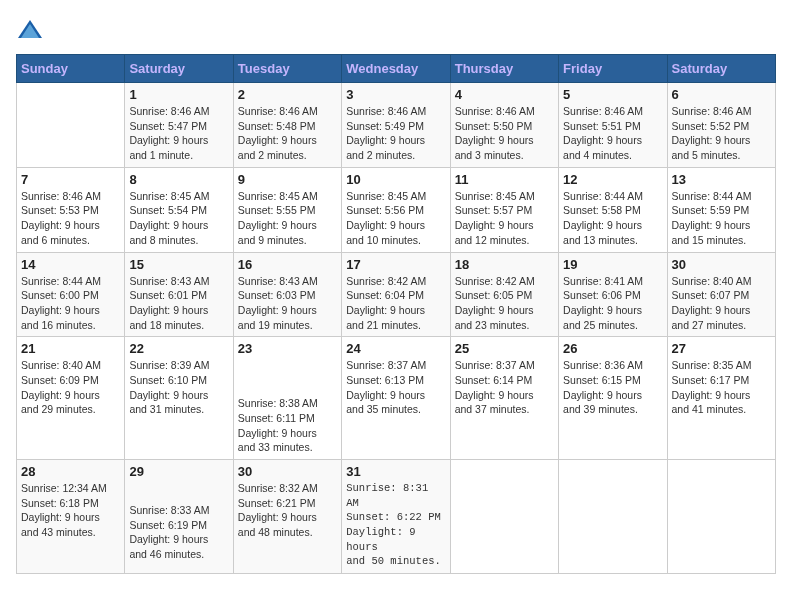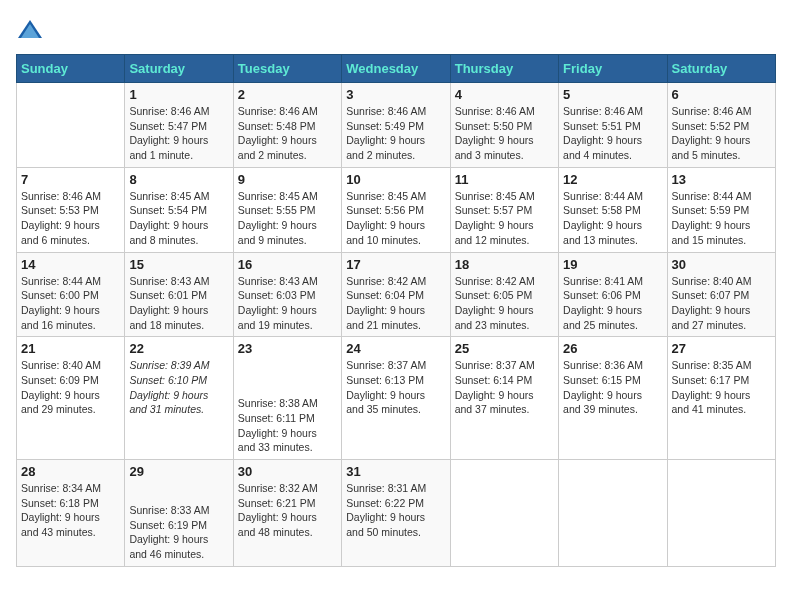--- a/index.html
+++ b/index.html
@@ -45,21 +45,21 @@
       font-size: 15px;
       color: #555;
     }
     table {
       width: 100%;
       border-collapse: collapse;
       font-size: 11px;
     }
     thead tr th {
       background-color: #2a6099;
-      color: #5eead4;
+      color: #c4b5fd;
       padding: 6px 4px;
       text-align: left;
       font-size: 13px;
       font-weight: bold;
       border: 1px solid #1e4f7a;
       margin-left: 44px;
     }
     tbody tr td {
       border: 1px solid #ccc;
       vertical-align: top;
@@ -270,21 +270,21 @@
       <tr>
         <td>
           <span class="day-number">21</span>
           <div class="day-info" style="white-space: pre-line;">Sunrise: 8:40 AM
 Sunset: 6:09 PM
 Daylight: 9 hours
 and 29 minutes.</div>
         </td>
         <td>
           <span class="day-number">22</span>
-          <div class="day-info" style="white-space: pre-line; font-style: italic;">Sunrise: 8:39 AM
+          <div class="day-info" style="white-space: pre-line;">Sunrise: 8:39 AM
 Sunset: 6:10 PM
 Daylight: 9 hours
 and 31 minutes.</div>
         </td>
         <td>
           <span class="day-number">23</span>
           <div class="day-info" style="white-space: pre-line; margin-top: 40px;">Sunrise: 8:38 AM
 Sunset: 6:11 PM
 Daylight: 9 hours
 and 33 minutes.</div>
@@ -314,42 +314,42 @@
           <span class="day-number">27</span>
           <div class="day-info" style="white-space: pre-line;">Sunrise: 8:35 AM
 Sunset: 6:17 PM
 Daylight: 9 hours
 and 41 minutes.</div>
         </td>
       </tr>
       <tr>
         <td>
           <span class="day-number">28</span>
-          <div class="day-info" style="white-space: pre-line;">Sunrise: 8:34 AM
+          <div class="day-info" style="white-space: pre-line;">Sunrise: 12:34 AM
 Sunset: 6:18 PM
 Daylight: 9 hours
 and 43 minutes.</div>
         </td>
         <td>
           <span class="day-number">29</span>
           <div class="day-info" style="white-space: pre-line; margin-top: 24px;">Sunrise: 8:33 AM
 Sunset: 6:19 PM
 Daylight: 9 hours
 and 46 minutes.</div>
         </td>
         <td>
           <span class="day-number">30</span>
           <div class="day-info" style="white-space: pre-line;">Sunrise: 8:32 AM
 Sunset: 6:21 PM
 Daylight: 9 hours
 and 48 minutes.</div>
         </td>
         <td>
           <span class="day-number">31</span>
-          <div class="day-info" style="white-space: pre-line;">Sunrise: 8:31 AM
+          <div class="day-info" style="white-space: pre-line; font-family: Liberation Mono, monospace;">Sunrise: 8:31 AM
 Sunset: 6:22 PM
 Daylight: 9 hours
 and 50 minutes.</div>
         </td>
         <td class="empty-cell"></td>
         <td class="empty-cell"></td>
         <td class="empty-cell"></td>
       </tr>
     </tbody>
 </table>

